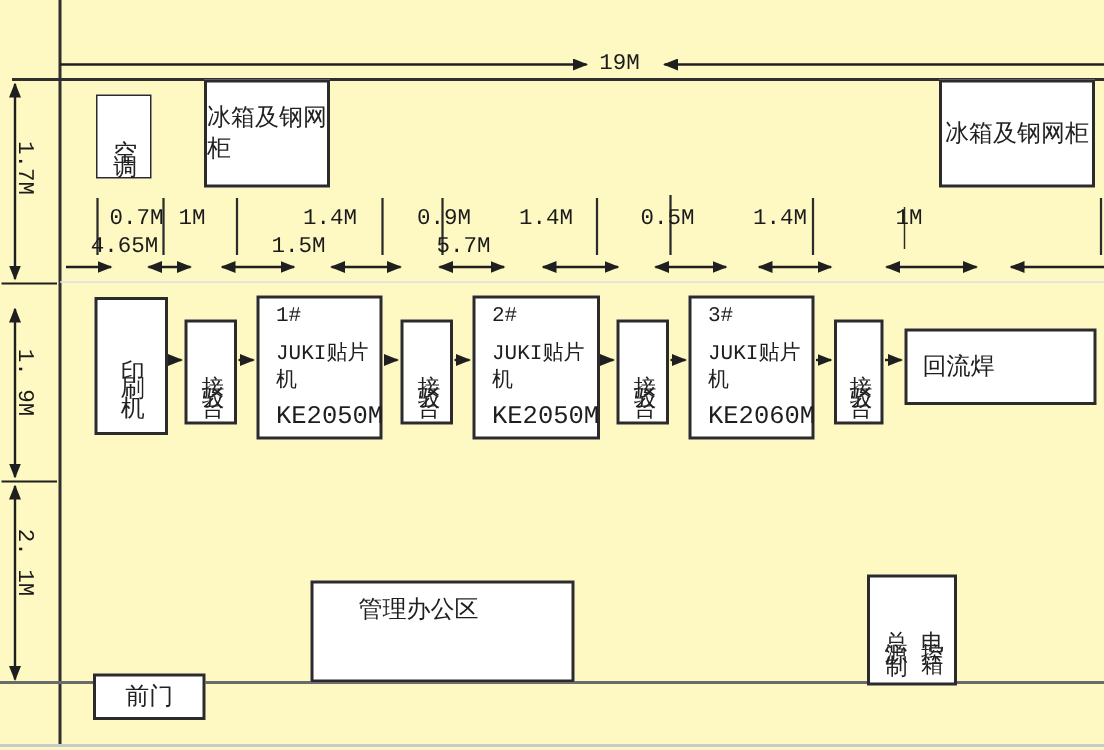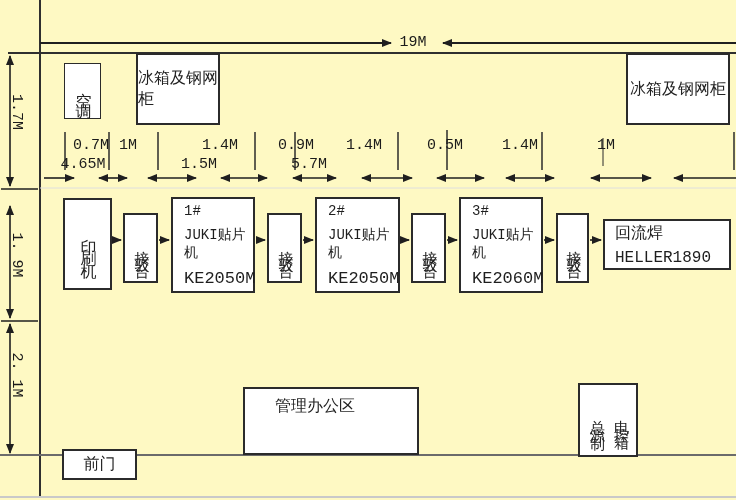--- a/index.html
+++ b/index.html
@@ -176,24 +176,23 @@
     <div class="m-name">JUKI贴片机</div>
     <div class="m-model">KE2060M</div>
   </div>
 
   <div class="box" style="left:556px;top:213px;width:33px;height:70px;">
     <span class="vtext" style="font-size:15px;letter-spacing:7px;">接驳台</span>
   </div>
 
   <div class="box reflow" style="left:603px;top:219px;width:128px;height:51px;">
     <div>回流焊</div>
-    <div>HELLER1890</div>
-  </div>
-
-  <div class="box office" style="left:207px;top:387px;width:176px;height:68px;margin-left:36px;">
+  </div>
+
+  <div class="box office" style="left:207px;top:387px;width:176px;height:68px;">
     <div>管理办公区</div>
   </div>
 
   <div class="box" style="left:62px;top:436px;width:75px;height:31px;margin-top:13px;">
     <span class="hlabel">前门</span>
   </div>
 
   <div class="box powerbox" style="left:578px;top:383px;width:60px;height:74px;">
     <span class="vtext" style="font-size:15px;letter-spacing:8px;">总源制</span>
     <span class="vtext" style="font-size:15px;letter-spacing:8px;">电控箱</span>

